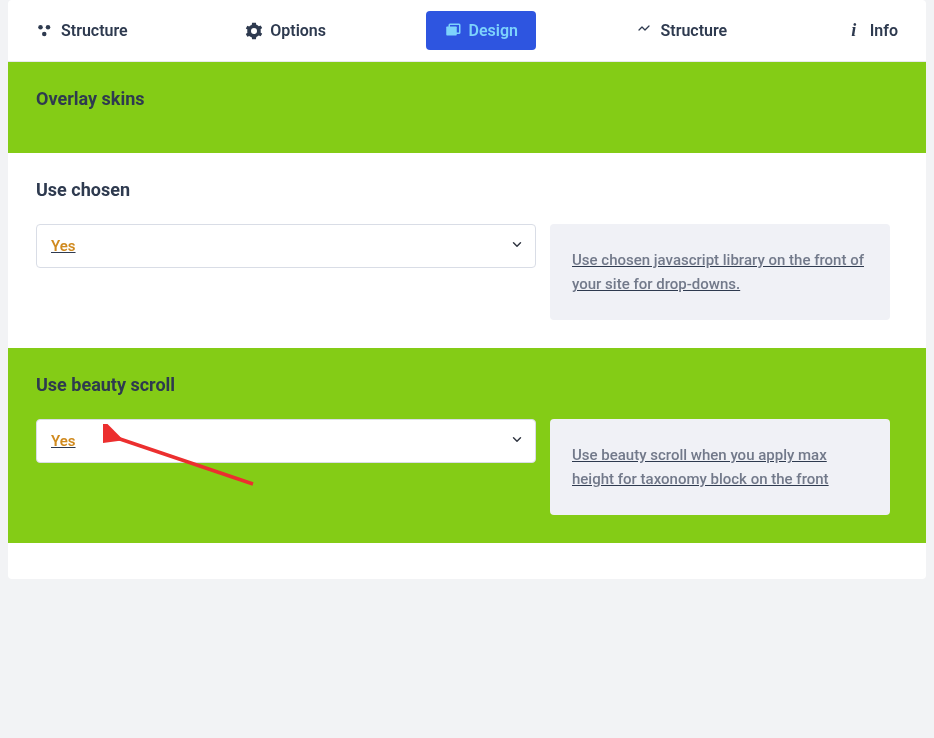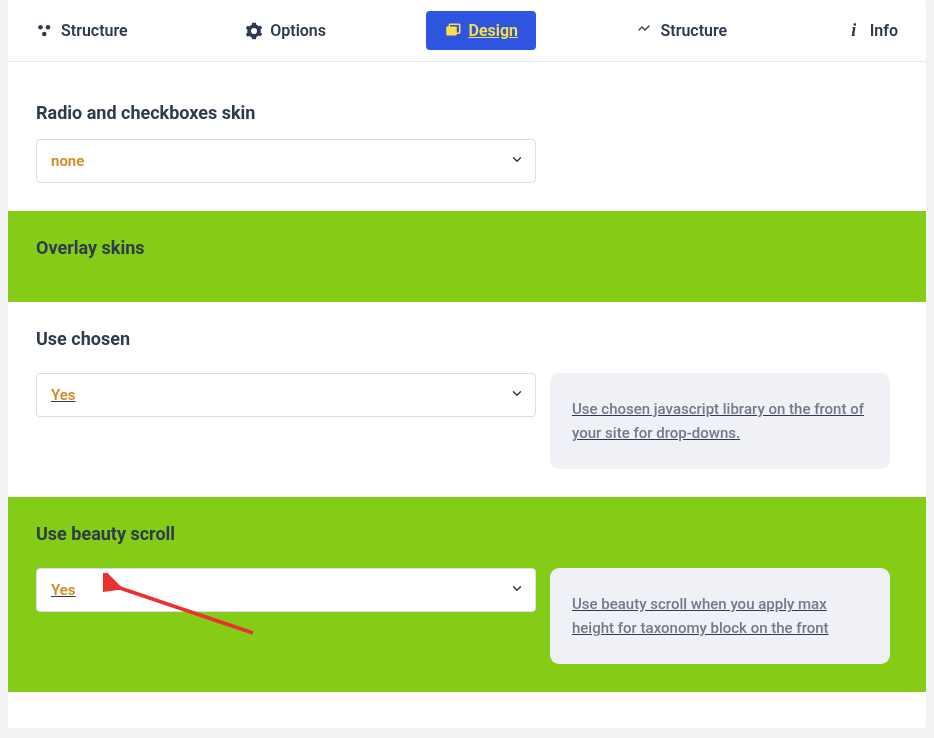--- a/index.html
+++ b/index.html
@@ -32,22 +32,21 @@
     padding: 10px 18px;
     font-size: 16px;
     font-weight: 600;
     color: #2e3a4f;
     border-radius: 4px;
     cursor: pointer;
     white-space: nowrap;
   }
   .tab.active {
     background: #2e55e0;
-    color: #fde047;
-    text-decoration: underline;
+    color: #7dd3fc;
   }
   .tab .icon { display: inline-flex; width: 18px; height: 18px; align-items:center; justify-content:center; }
   .content { padding: 0; }
   .section {
     padding: 26px 28px 28px 28px;
   }
   .section.alt {
     background: #84cc16;
   }
   .section-short {
@@ -85,21 +84,21 @@
   .chev {
     position: absolute;
     right: 12px;
     top: 50%;
     transform: translateY(-50%);
     pointer-events: none;
     color: #333844;
   }
   .helpbox {
     background: #f0f1f6;
-    border-radius: 9px;
+    border-radius: 4px;
     padding: 24px 22px;
     color: #72798a;
     font-size: 15px;
     line-height: 1.6;
     width: 340px;
     font-weight: 500;
   }
   .field-gap-top { margin-top: 24px; text-decoration: underline; }
   .arrow-annot {
     position: absolute;
@@ -155,35 +154,20 @@
       <span>Structure</span>
     </div>
     <div class="tab">
       <span class="icon" style="font-style:italic; font-family:serif; font-weight:bold; font-size:18px;">i</span>
       <span>Info</span>
     </div>
   </div>
 
   <div class="content">
 
-    <div class="section" style="padding-top:40px;">
-      <div class="field-label">Radio and checkboxes skin</div>
-      <div class="row">
-        <div class="select-wrap">
-          <div class="select">
-              <span>none</span>
-            </div>
-          <span class="chev">
-            <svg width="14" height="14" viewBox="0 0 24 24">
-                <path d="M6 9l6 6 6-6" fill="none" stroke="currentColor" stroke-width="2.5" stroke-linecap="round" stroke-linejoin="round"></path>
-              </svg>
-          </span>
-        </div>
-      </div>
-    </div>
 
     <div class="section alt">
       <div class="field-label">Overlay skins</div>
     </div>
 
     <div class="section">
       <div class="field-label">Use chosen</div>
       <div class="row field-gap-top">
         <div class="select-wrap">
           <div class="select">

